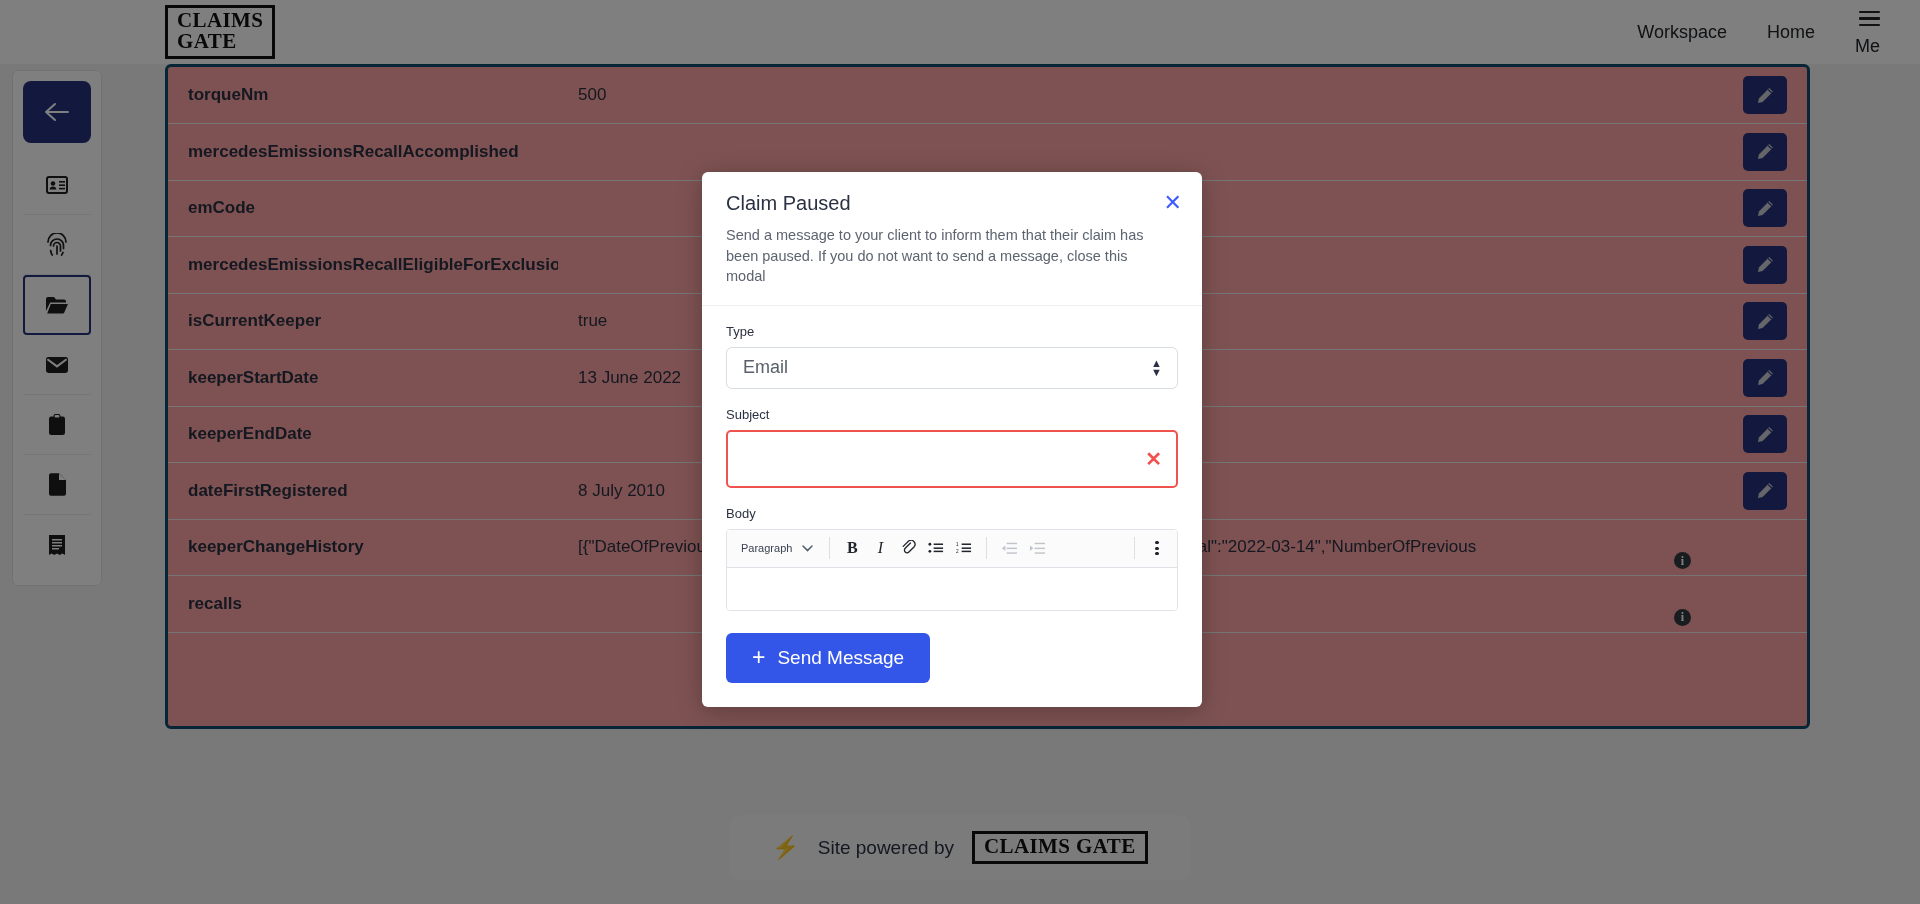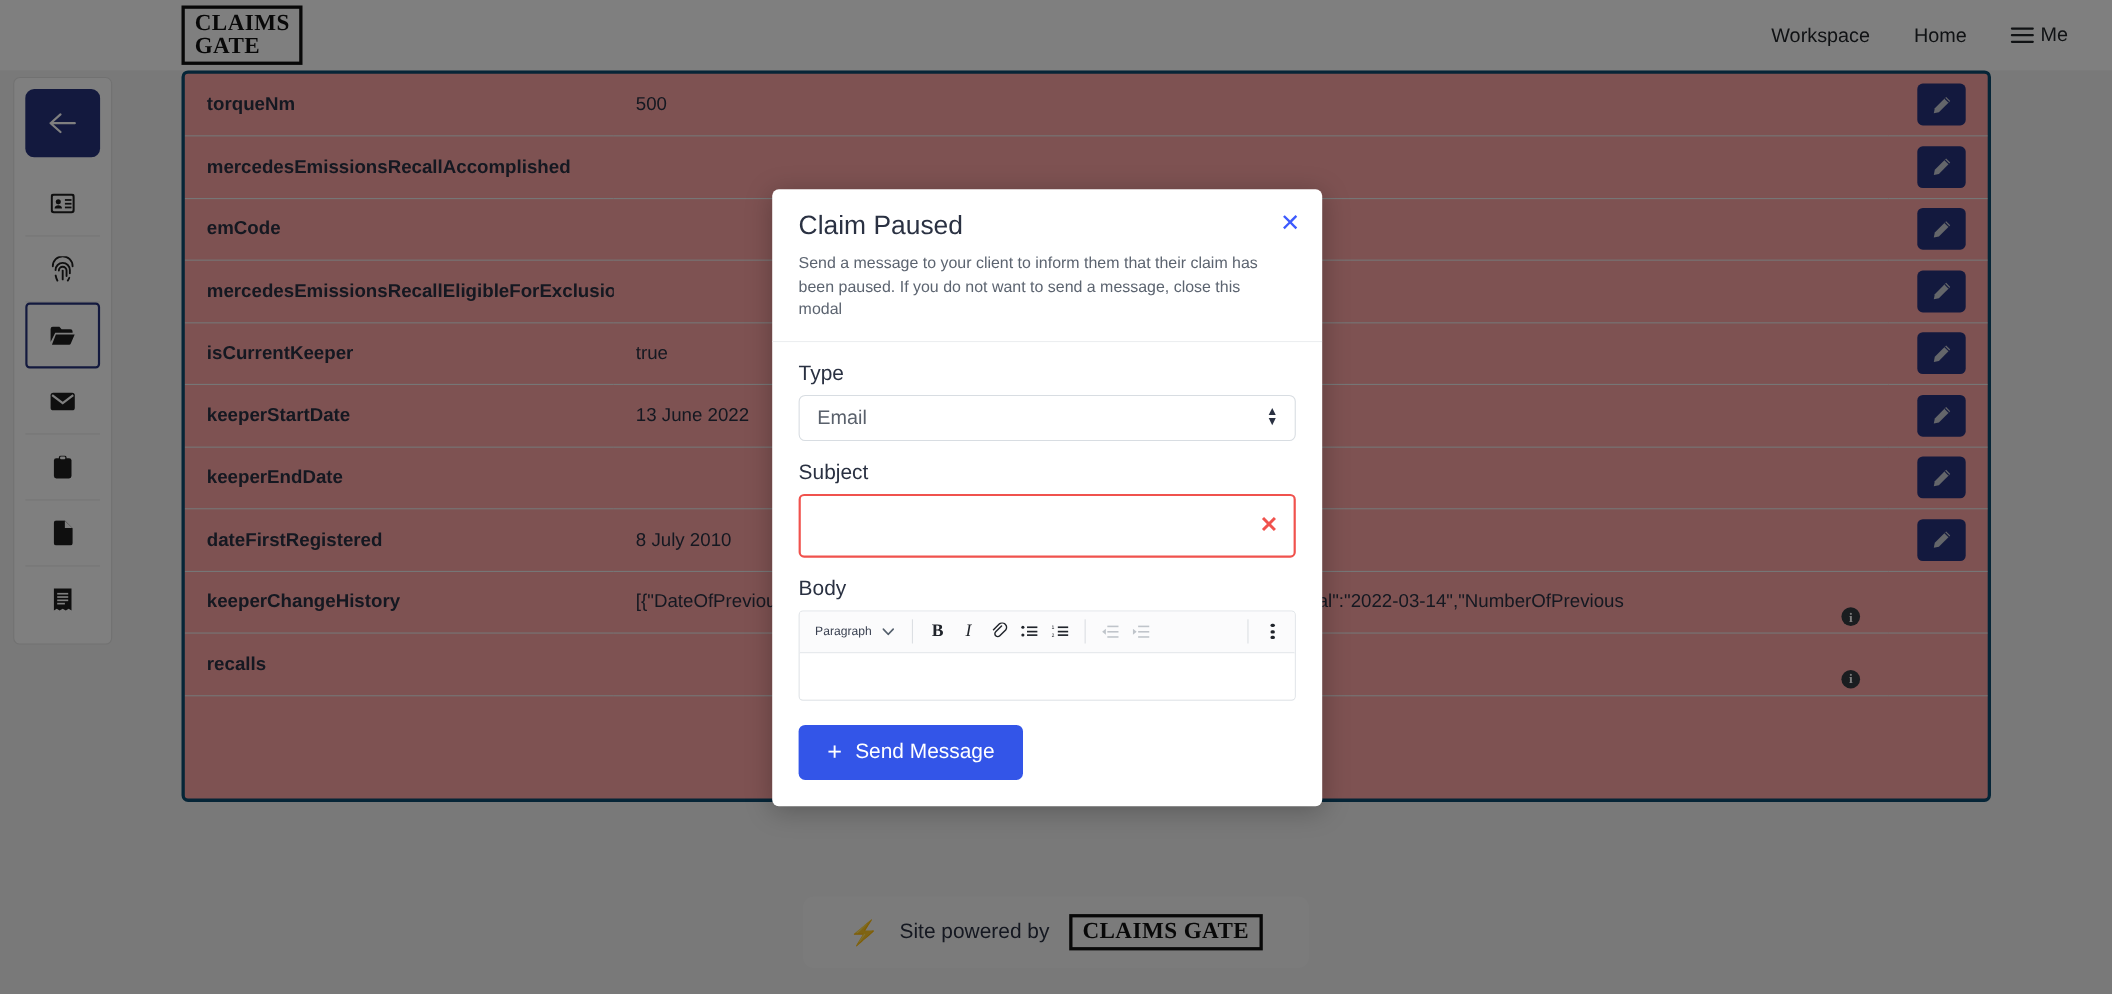--- a/index.html
+++ b/index.html
@@ -24,21 +24,21 @@
     border: 3px solid #111; padding: 2px 9px 4px 9px;
     font-family: "Liberation Serif", serif; font-weight: bold;
     font-size: 21px; line-height: 1.0; color: #111;
     letter-spacing: .4px; margin-left: 125px;
   }
   .logo-box .l2 { display: block; }
   .topnav { margin-left: auto; display: flex; align-items: center; gap: 40px; }
   .topnav a {
     color: #212529; font-size: 18px; text-decoration: none; white-space: nowrap;
   }
-  .me-group { display: flex; align-items: flex-start; gap: 6px; }
+  .me-group { display: flex; align-items: flex-end; gap: 6px; flex-direction: column; }
   .hamburger { display: inline-block; width: 21px; }
   .hamburger i { display: block; height: 2.2px; background: #212529; margin: 4px 0; border-radius: 1px; }
 
   .body-area { position: relative; height: 840px; background: #f2f2f2; }
 
   
   .sidebar {
     position: absolute; left: 12px; top: 6px;
     width: 90px; background: #ffffff;
     border: 1px solid #e3e3e3; border-radius: 6px;
@@ -111,29 +111,29 @@
 
   
   .backdrop { position: absolute; inset: 0; background: rgba(0,0,0,.5); }
   .modal {
     position: absolute; left: 702px; top: 172px; width: 500px;
     background: #fff; border-radius: 6px;
     box-shadow: 0 4px 24px rgba(0,0,0,.25);
     overflow: hidden;
   }
   .modal-head { padding: 20px 24px 18px 24px; position: relative; border-bottom: 1px solid #eceef0; }
-  .modal-title { font-size: 24px; color: #2a3142; margin: 0 0 10px 0; font-weight: normal; }
+  .modal-title { font-size: 20px; color: #2a3142; margin: 0 0 10px 0; font-weight: normal; }
   .modal-sub { font-size: 14.5px; color: #5c6470; line-height: 1.42; margin: 0; max-width: 440px; }
   .modal-close {
     position: absolute; right: 20px; top: 20px;
     background: none; border: none; color: #3d5afe; font-size: 22px;
     cursor: pointer; line-height: 1; padding: 0;
   }
   .modal-body { padding: 18px 24px 24px 24px; }
-  .field-label { font-size: 19px; color: #2a3142; margin: 0 0 8px 0; display: block; }
+  .field-label { font-size: 13px; color: #2a3142; margin: 0 0 8px 0; display: block; }
   .field-block { margin-bottom: 18px; }
 
   .select-wrap { position: relative; }
   .select-box {
     width: 100%; height: 42px; border: 1px solid #d8dde2; border-radius: 6px;
     background: #fff; font-size: 18px; color: #59606b;
     padding: 0 38px 0 16px; display: flex; align-items: center;
   }
   .select-arrows {
     position: absolute; right: 16px; top: 50%; transform: translateY(-50%);

